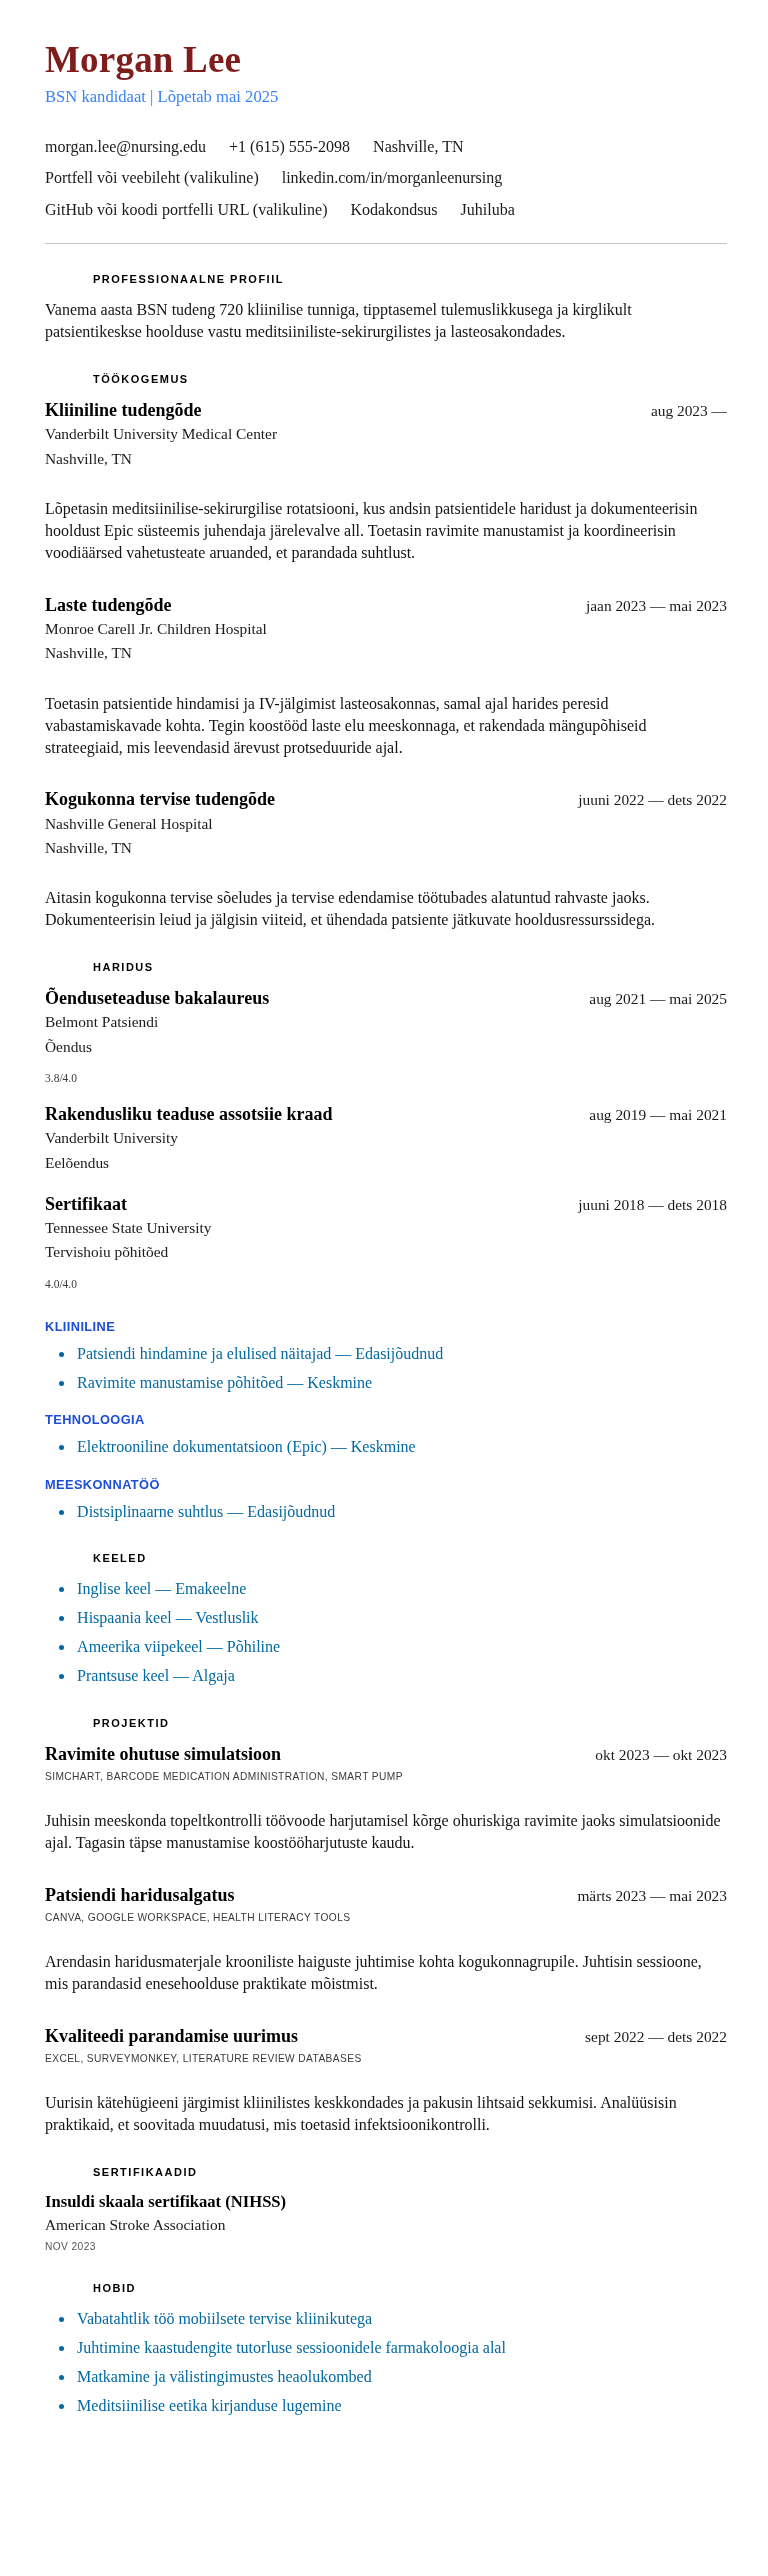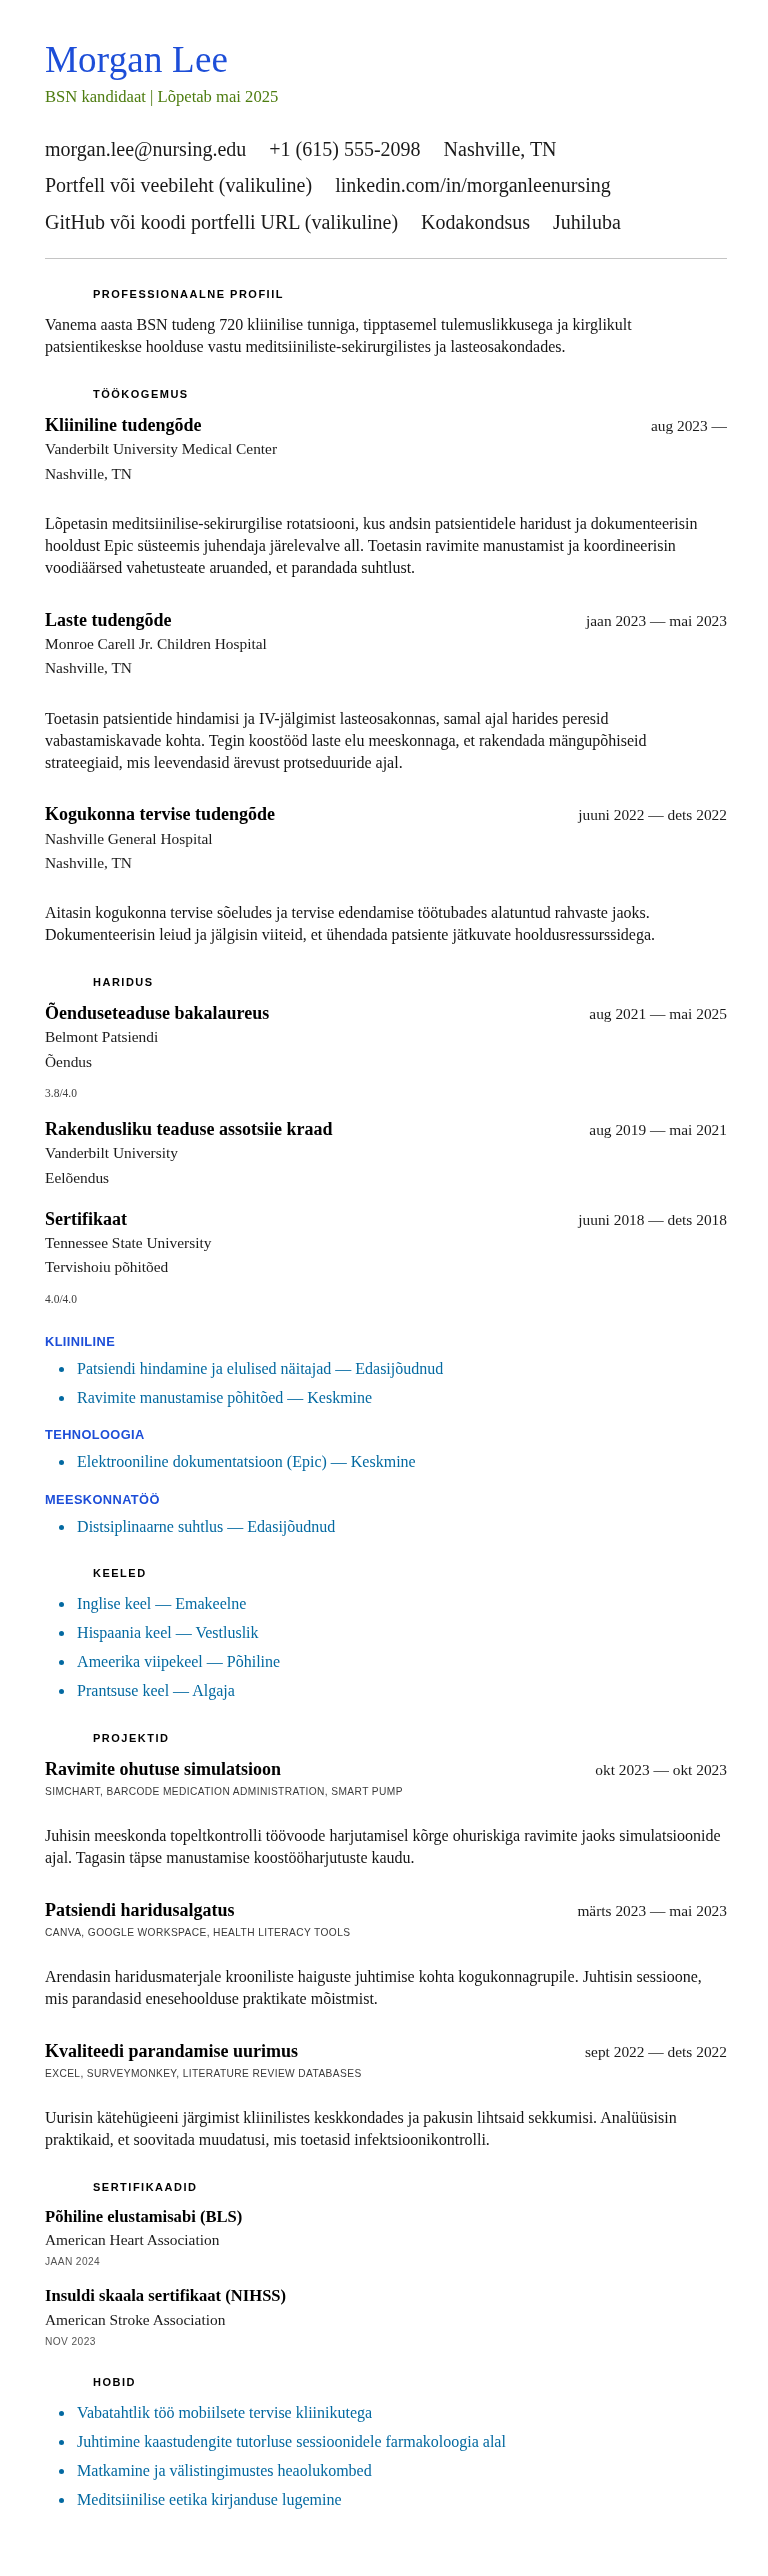--- a/index.html
+++ b/index.html
@@ -6,25 +6,25 @@
   * { margin: 0; padding: 0; box-sizing: border-box; }
   html, body { background: #ffffff; }
   body {
     width: 768px;
     min-height: 2576px;
     font-family: "Liberation Serif", "DejaVu Serif", serif;
     color: #141414;
   }
   .page { padding: 40px 41px 19px 45px; }
 
-  .name { font-size: 37px; line-height: 1.1; font-weight: 400; color: #1d4ed8; letter-spacing: 0.2px; }
-  .subtitle { font-size: 16.6px; margin-top: 6.4px; color: #4d7c0f; }
+  .name { font-size: 37px; line-height: 1.1; font-weight: 700; color: #7f1d1d; letter-spacing: 0.2px; }
+  .subtitle { font-size: 16.6px; margin-top: 6.4px; color: #3b82f6; }
 
   .contact { margin-top: 31px; display: flex; flex-direction: column; gap: 13.4px; }
-  .contact-row { display: flex; flex-wrap: wrap; column-gap: 23px; row-gap: 5.1px; font-size: 20px; color: #1a1a1a; }
+  .contact-row { display: flex; flex-wrap: wrap; column-gap: 23px; row-gap: 5.1px; font-size: 16px; color: #1a1a1a; }
 
   .divider { border: none; border-top: 1.3px solid #c4c4c4; margin-top: 24px; }
 
   .sec { margin-top: 29.5px; }
   .sec-h {
     font-family: "Liberation Sans", "DejaVu Sans", sans-serif;
     font-size: 11px; font-weight: 700; letter-spacing: 1.5px;
     color: #000; margin-bottom: 14px; padding-left: 48px;
   }
 
@@ -228,25 +228,20 @@
         <span class="entry-dates">sept 2022 — dets 2022</span>
       </div>
       <div class="tools">EXCEL, SURVEYMONKEY, LITERATURE REVIEW DATABASES</div>
       <p class="body-text entry-desc">Uurisin kätehügieeni järgimist kliinilistes keskkondades ja pakusin lihtsaid sekkumisi. Analüüsisin praktikaid, et soovitada muudatusi, mis toetasid infektsioonikontrolli.</p>
     </article>
   </section>
 
   <section class="sec">
     <h2 class="sec-h">SERTIFIKAADID</h2>
 
-    <article class="cert">
-      <h3 class="cert-title">Põhiline elustamisabi (BLS)</h3>
-      <div class="entry-line">American Heart Association</div>
-      <div class="cert-date">JAAN 2024</div>
-    </article>
 
     <article class="cert">
       <h3 class="cert-title">Insuldi skaala sertifikaat (NIHSS)</h3>
       <div class="entry-line">American Stroke Association</div>
       <div class="cert-date">NOV 2023</div>
     </article>
   </section>
 
   <section class="sec">
     <h2 class="sec-h">HOBID</h2>

